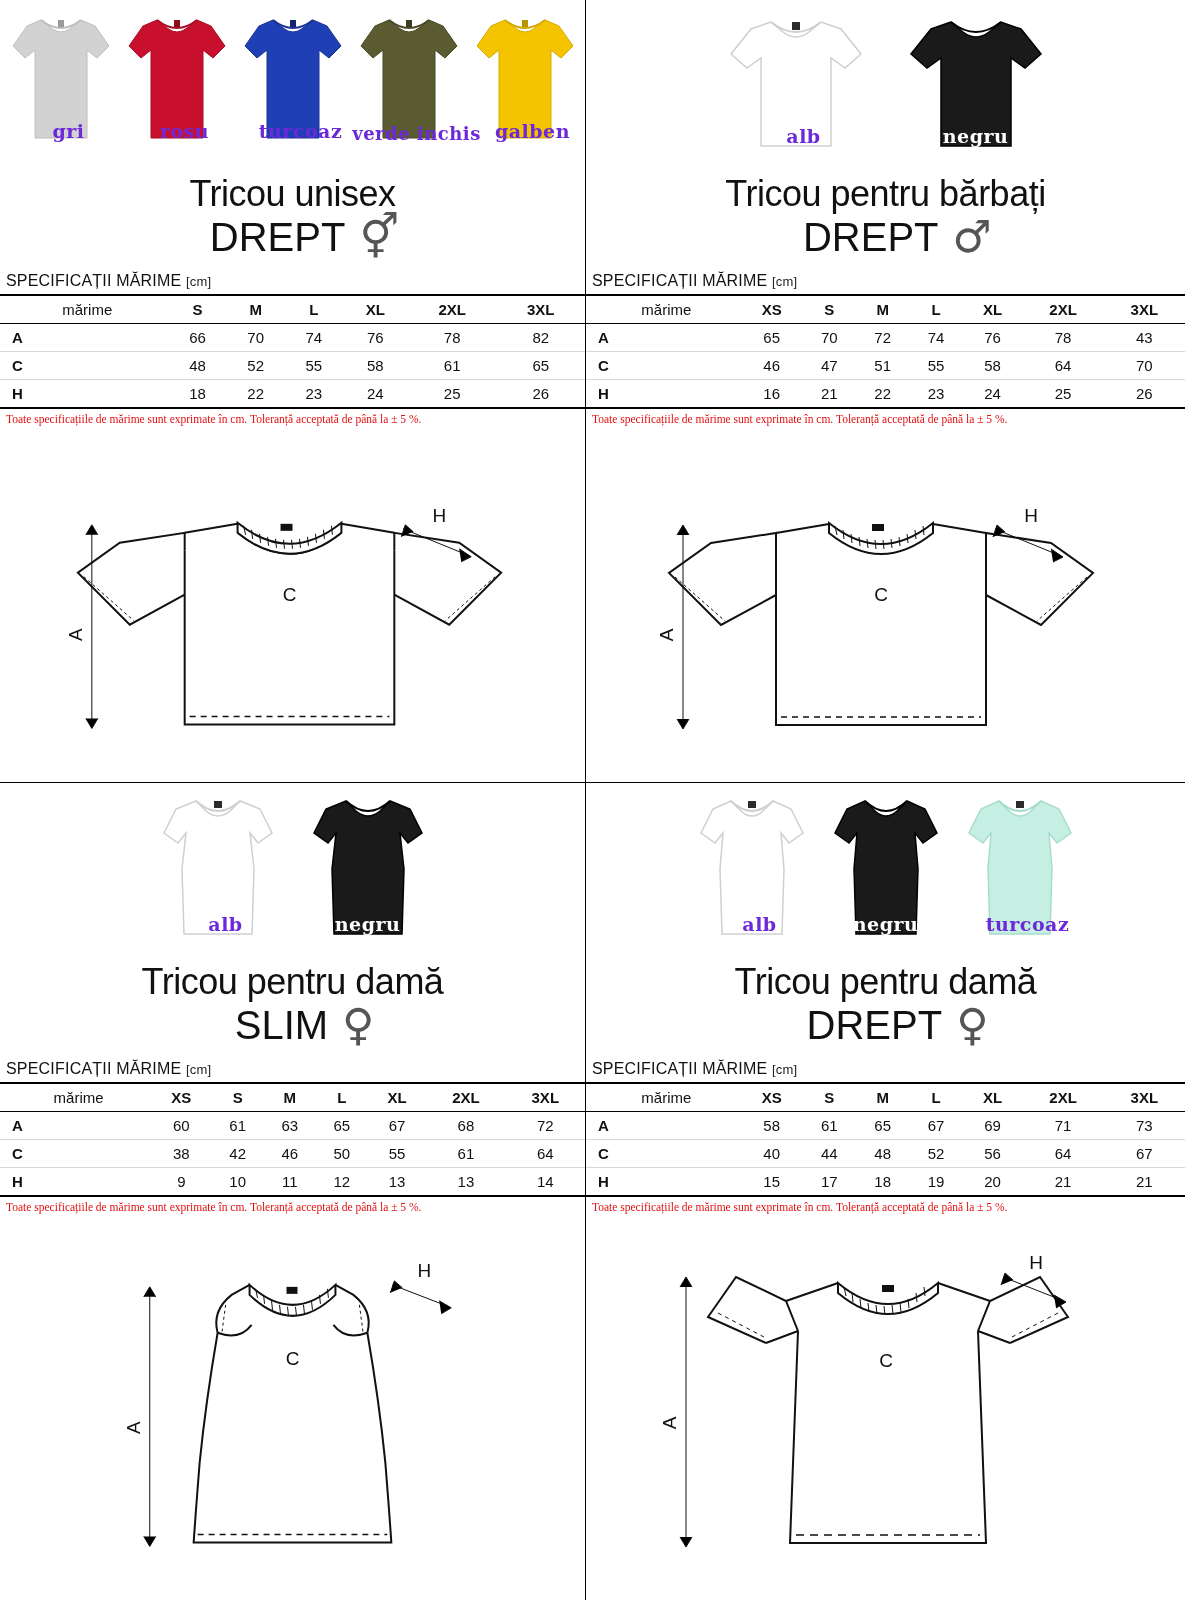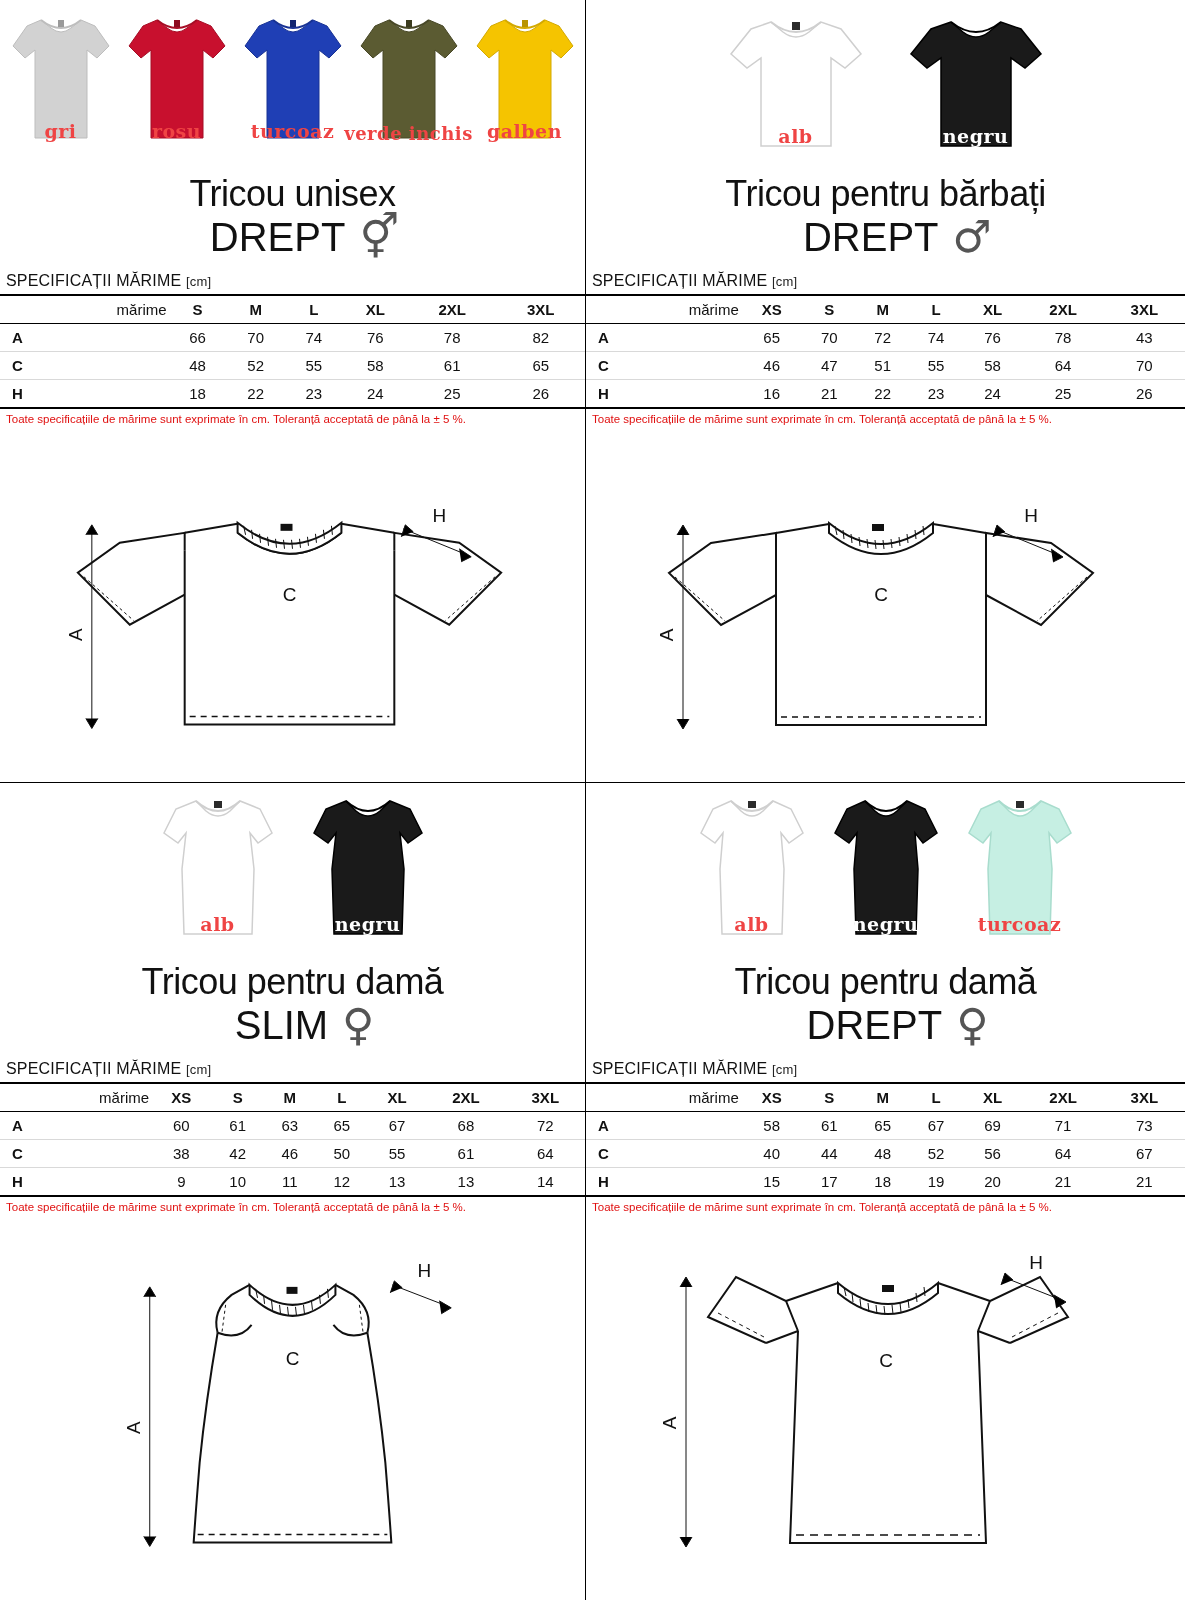--- a/index.html
+++ b/index.html
@@ -49,21 +49,21 @@
     bottom: 14px;
     font-family: "DejaVu Serif", serif;
     font-weight: 700;
     font-size: 19px;
     letter-spacing: .5px;
     white-space: nowrap;
     line-height: 1.05;
     text-align: center;
   }
   .tee .label.two { bottom: 12px; font-size: 18px; }
-  .tee .label.dark { color: #ef4444; }
+  .tee .label.dark { color: #6d28d9; margin-left: 8px; }
   .tee .label.light { color: #fff; }
 
   
   .titles {
     text-align: center;
     margin-top: 14px;
     margin-bottom: 10px;
   }
   .title-main {
     font-size: 36px;
@@ -105,34 +105,35 @@
     padding: 5px 2px;
     font-weight: 400;
   }
   table.spec thead th {
     font-weight: 700;
     border-top: 2px solid #000;
     border-bottom: 1px solid #000;
   }
   table.spec thead th.first {
     font-weight: 400;
-    text-align: right;
+    text-align: center;
     padding-left: 8px;
   }
   table.spec tbody td { border-bottom: 1px solid #d9d9d9; }
   table.spec tbody tr:last-child td { border-bottom: 2px solid #000; }
   table.spec tbody td.first {
     font-weight: 700;
     text-align: left;
     padding-left: 12px;
   }
   .note {
     color: #e01010;
     font-size: 11.5px;
     padding: 4px 6px 0 6px;
+    font-family: Liberation Serif, serif;
   }
 
   
   .drawing { width: 100%; }
   .drawing svg { display: block; width: 100%; height: auto; }
 </style>
 </head>
 <body>
 
 <div class="grid">

